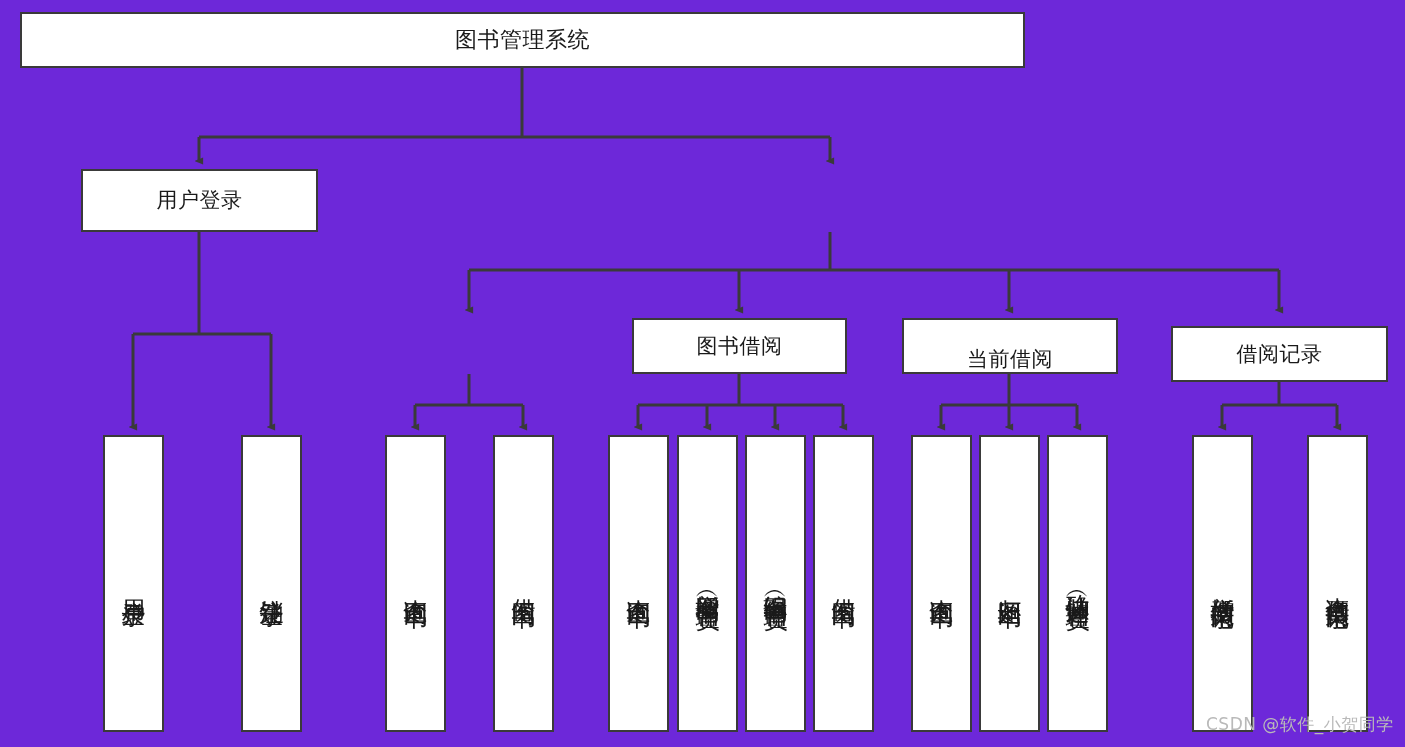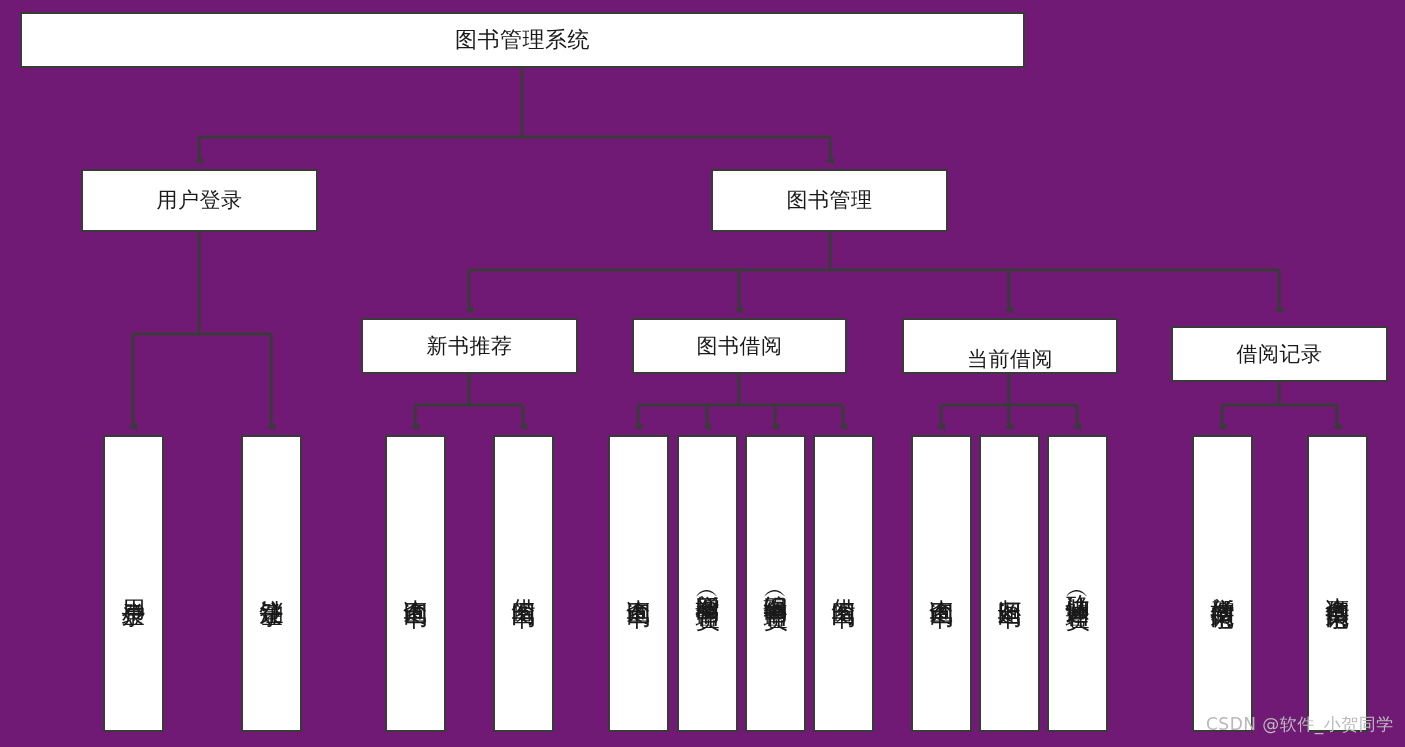--- a/index.html
+++ b/index.html
@@ -8,21 +8,21 @@
     padding: 0;
     background: #ffffff;
   }
   body {
     font-family: "DejaVu Sans", "Liberation Sans", sans-serif;
   }
   #diagram-root {
     position: relative;
     width: 1405px;
     height: 747px;
-    background: #701a75;
+    background: #6d28d9;
     overflow: hidden;
   }
   #edge-layer {
     position: absolute;
     left: 0;
     top: 0;
     width: 1405px;
     height: 747px;
     pointer-events: none;
   }
@@ -132,27 +132,21 @@
     </g>
   </svg>
 
   <div class="node h root" style="left:20px; top:12px; width:1005px; height:56px;">
     <span class="label">图书管理系统</span>
   </div>
 
   <div class="node h" style="left:81px; top:169px; width:237px; height:63px;">
     <span class="label">用户登录</span>
   </div>
-  <div class="node h" style="left:711px; top:169px; width:237px; height:63px;">
-    <span class="label">图书管理</span>
-  </div>
-
-  <div class="node h" style="left:361px; top:318px; width:217px; height:56px;">
-    <span class="label">新书推荐</span>
-  </div>
+
   <div class="node h" style="left:632px; top:318px; width:215px; height:56px;">
     <span class="label">图书借阅</span>
   </div>
   <div class="node h" style="left:902px; top:318px; width:216px; height:56px;align-items:flex-end;">
     <span class="label">当前借阅</span>
   </div>
   <div class="node h" style="left:1171px; top:318px; width:217px; height:56px;margin-top:8px;">
     <span class="label">借阅记录</span>
   </div>
 

